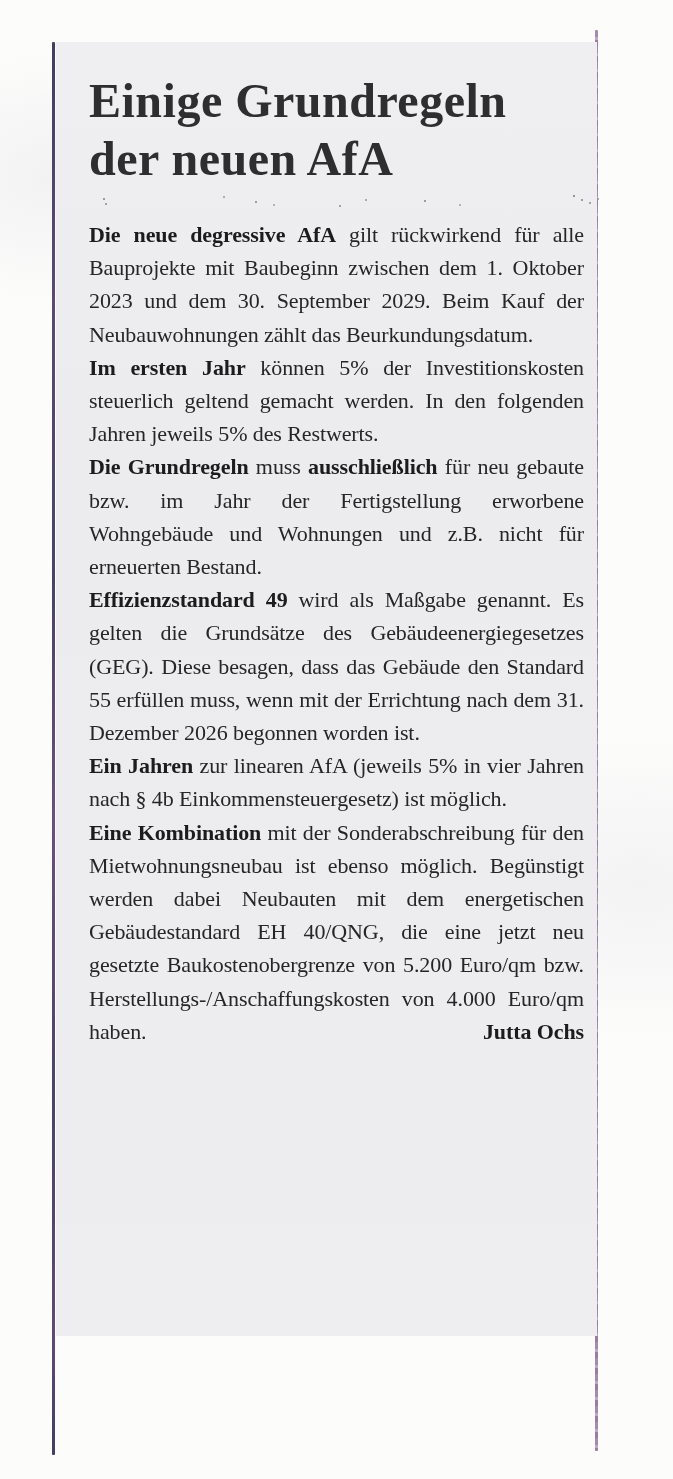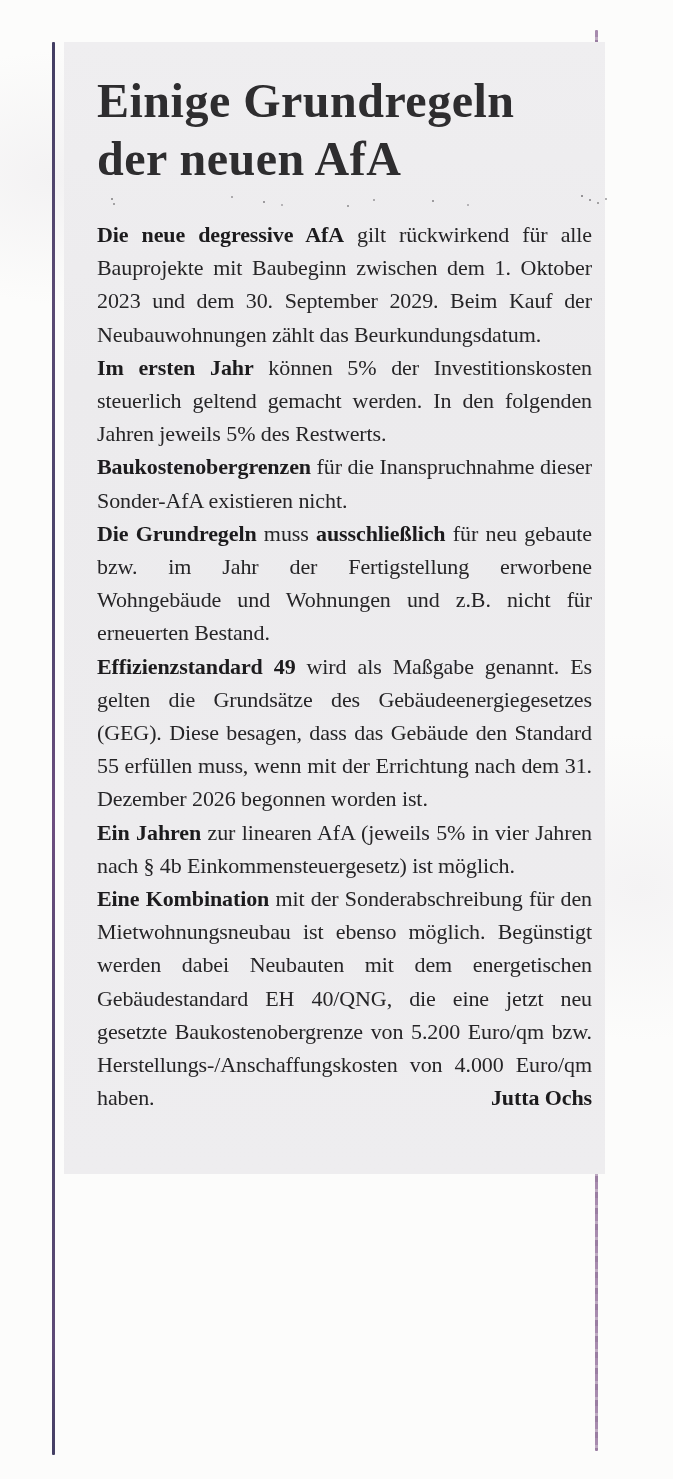--- a/index.html
+++ b/index.html
@@ -22,25 +22,24 @@
   .stage{
     position:absolute;inset:0;
     background:
       radial-gradient(260px 180px at 8% 12%, #f3f2f3 0%, rgba(243,242,243,0) 70%),
       radial-gradient(300px 220px at 95% 60%, #f4f3f4 0%, rgba(244,243,244,0) 70%),
       var(--page);
   }
   .paper{
     position:absolute;
     left:56px;top:42px;
-    width:541px;height:1132px;
+    width:541px;height:1294px;
     background:
       linear-gradient(180deg, #efeef0 0%, #ecebed 30%, #edecee 70%, #eeedef 100%);
     padding:30px 13px 14px 33px;
-    margin-left:8px;
   }
   .rule-left{
     position:absolute;
     left:52px;top:42px;
     width:3px;height:1413px;
     background:linear-gradient(180deg,
       #433e63 0%, #5a4a74 18%, #49436a 38%,
       #6d4e80 55%, #4a4468 75%, #5e4a77 92%, #433e63 100%);
     border-radius:1px;
   }
@@ -111,20 +110,19 @@
     <h1 class="headline">
       <span>Einige Grundregeln</span><br>
       <span>der neuen AfA</span>
     </h1>
 
     <div class="scan-noise"></div>
 
     <div class="body-text">
         <p class="para"><span class="b">Die neue degressive AfA</span><span> gilt rückwirkend für alle Bauprojekte mit Baubeginn zwischen dem 1. Oktober 2023 und dem 30. September 2029. Beim Kauf der Neubauwohnungen zählt das Beurkundungsdatum.</span></p>
         <p class="para"><span class="b">Im ersten Jahr</span><span> können 5% der Investitionskosten steuerlich geltend gemacht werden. In den folgenden Jahren jeweils 5% des Restwerts.</span></p>
-        <p class="para"><span class="b">Baukostenobergrenzen</span><span> für die Inanspruchnahme dieser Sonder-AfA existieren nicht.</span></p>
         <p class="para"><span class="b">Die Grundregeln</span><span> muss </span><span class="b">ausschließlich</span><span> für neu gebaute bzw. im Jahr der Fertigstellung erworbene Wohngebäude und Wohnungen und z.B. nicht für erneuerten Bestand.</span></p>
         <p class="para"><span class="b">Effizienzstandard 49</span><span> wird als Maßgabe genannt. Es gelten die Grundsätze des Gebäudeenergiegesetzes (GEG). Diese besagen, dass das Gebäude den Standard 55 erfüllen muss, wenn mit der Errichtung nach dem 31. Dezember 2026 begonnen worden ist.</span></p>
         <p class="para"><span class="b">Ein Jahren</span><span> zur linearen AfA (jeweils 5% in vier Jahren nach § 4b Einkommensteuergesetz) ist möglich.</span></p>
         <p class="para"><span class="b">Eine Kombination</span><span> mit der Sonderabschreibung für den Mietwohnungsneubau ist ebenso möglich. Begünstigt werden dabei Neubauten mit dem energetischen Gebäudestandard EH 40/QNG, die eine jetzt neu gesetzte Baukostenobergrenze von 5.200 Euro/qm bzw. Herstellungs-/Anschaffungskosten von 4.000 Euro/qm haben.</span><span class="byline">Jutta Ochs</span></p>
       </div>
   </div>
 </div>
 
 </body></html>

